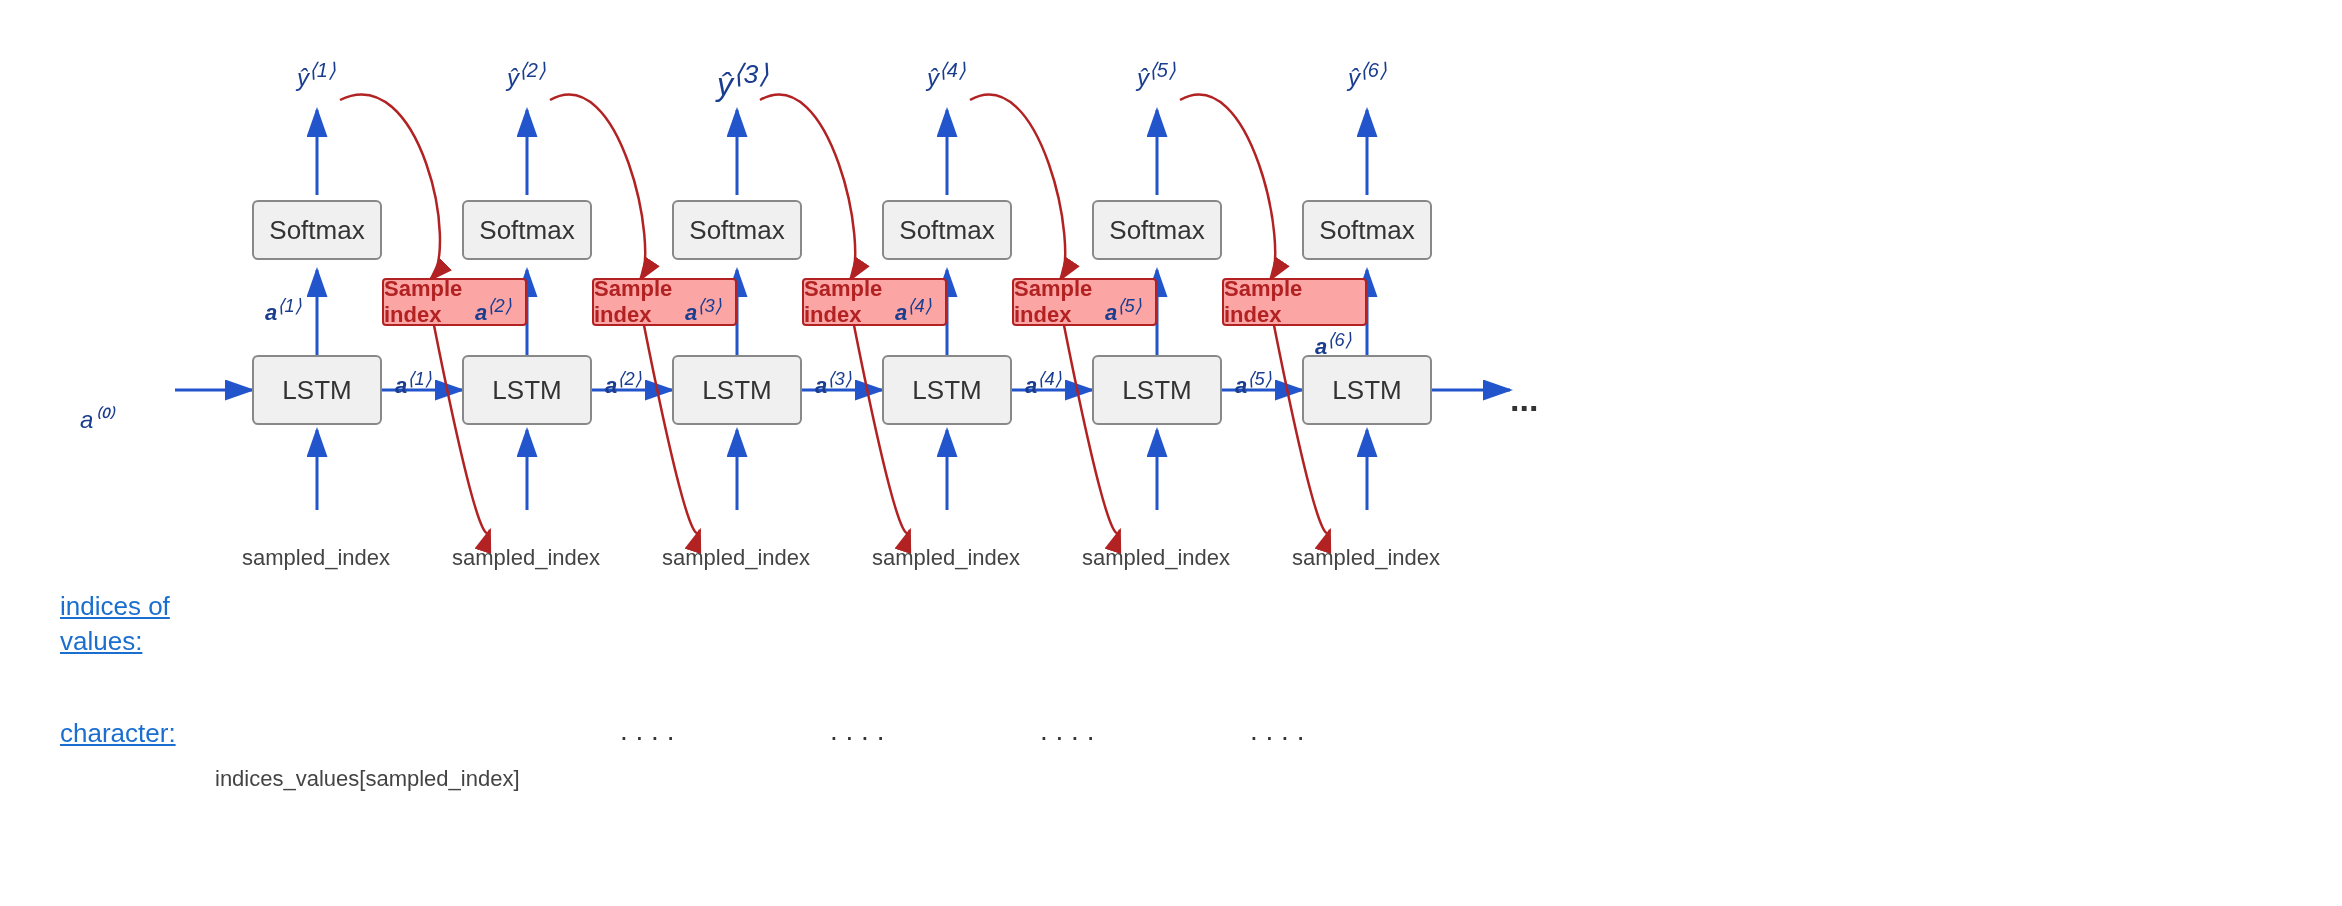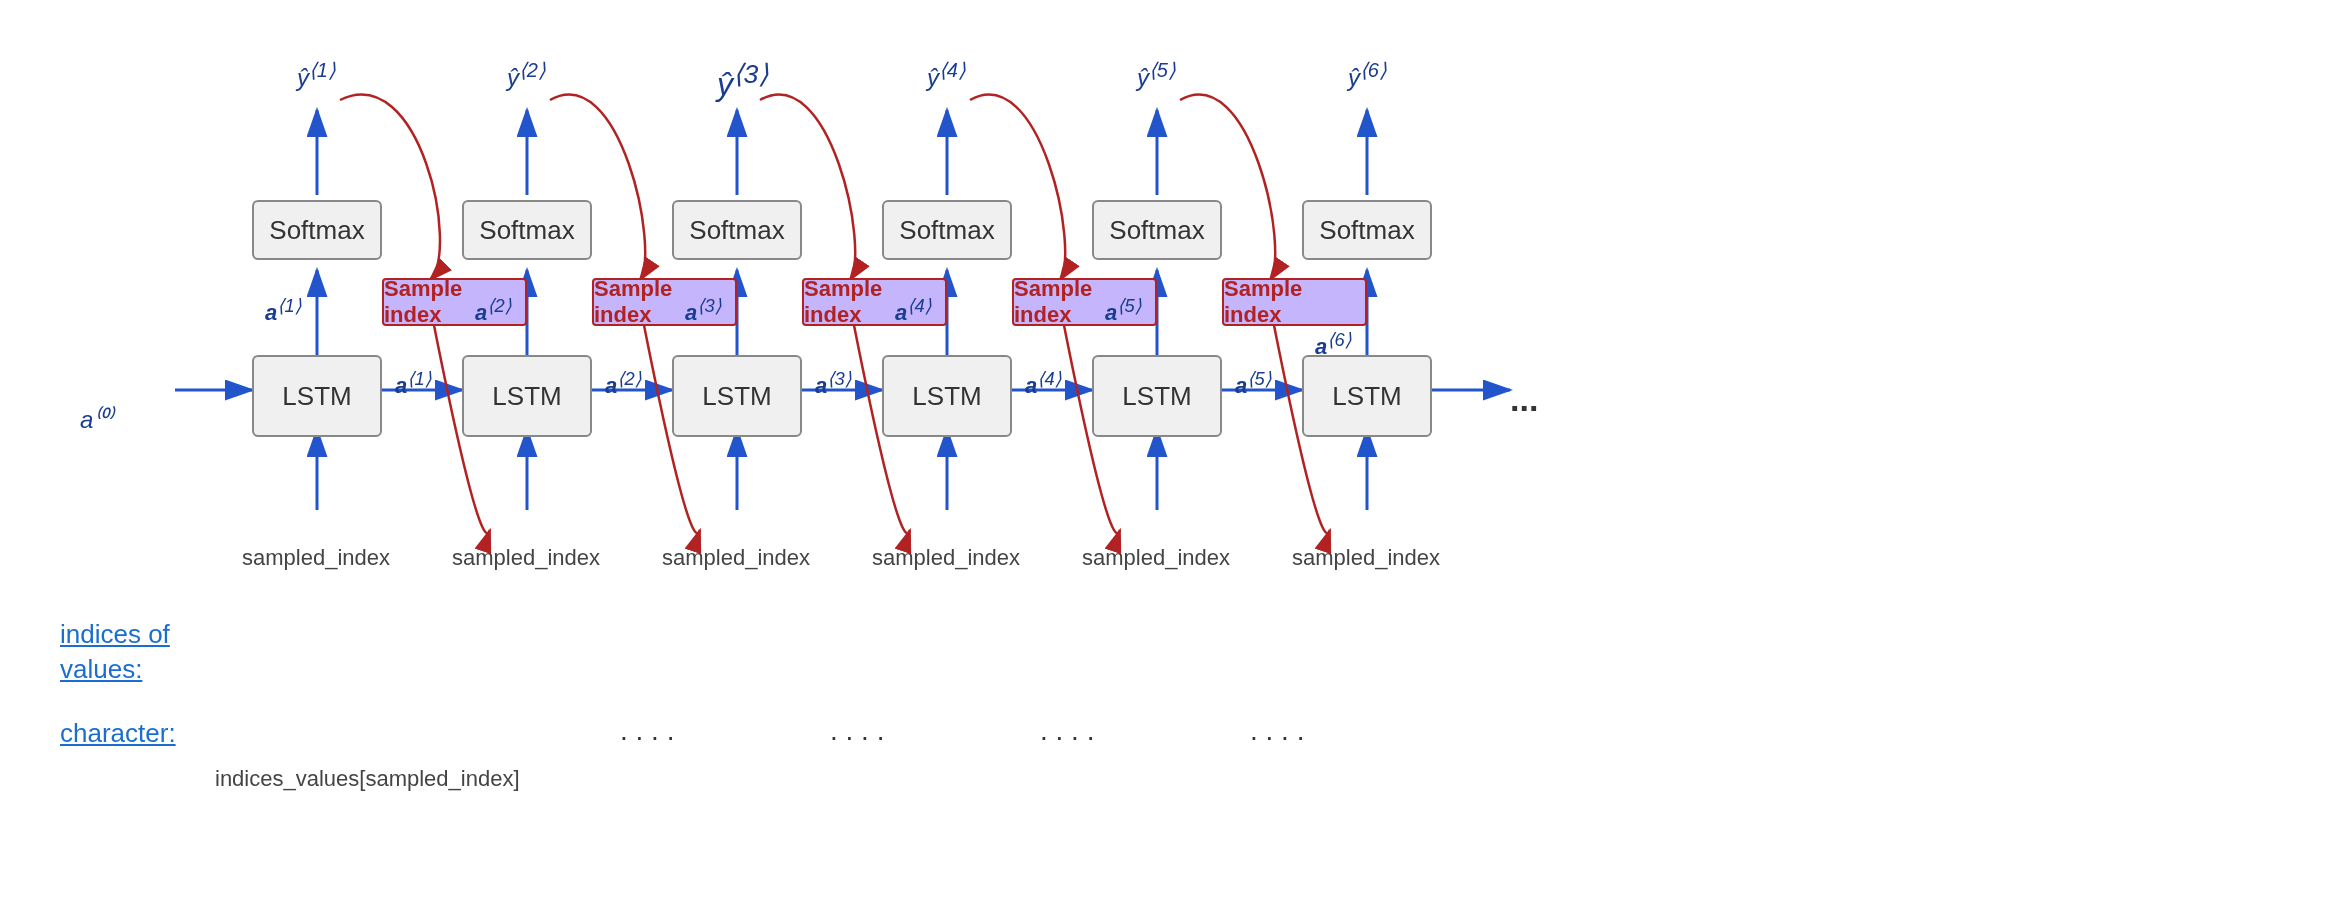--- a/index.html
+++ b/index.html
@@ -22,21 +22,21 @@
       border: 2.5px solid #888;
       border-radius: 6px;
       background: #f0f0f0;
       display: flex;
       align-items: center;
       justify-content: center;
       font-size: 26px;
       font-weight: 500;
       color: #333;
       width: 130px;
-      height: 82px;
+      height: 70px;
     }
     
     .softmax-box {
       position: absolute;
       border: 2.5px solid #888;
       border-radius: 6px;
       background: #f0f0f0;
       display: flex;
       align-items: center;
       justify-content: center;
@@ -44,21 +44,21 @@
       font-weight: 500;
       color: #333;
       width: 130px;
       height: 60px;
     }
     
     .sample-index-box {
       position: absolute;
       border: 2.5px solid #b22222;
       border-radius: 4px;
-      background: #c4b5fd;
+      background: #fca5a5;
       display: flex;
       align-items: center;
       justify-content: center;
       font-size: 22px;
       font-weight: 600;
       color: #b22222;
       width: 145px;
       height: 48px;
     }
     
@@ -257,21 +257,21 @@
   <div class="label" style="left:1137px; top:58px; font-size:24px;">ŷ<sup>⟨5⟩</sup></div>
   <div class="label" style="left:1325px; top:58px; font-size:24px;margin-left:23px;">ŷ<sup>⟨6⟩</sup></div>
 
   <div class="label-black" style="left:242px; top:545px; font-size:22px;">sampled_index</div>
   <div class="label-black" style="left:452px; top:545px; font-size:22px;">sampled_index</div>
   <div class="label-black" style="left:662px; top:545px; font-size:22px;">sampled_index</div>
   <div class="label-black" style="left:872px; top:545px; font-size:22px;">sampled_index</div>
   <div class="label-black" style="left:1082px; top:545px; font-size:22px;">sampled_index</div>
   <div class="label-black" style="left:1292px; top:545px; font-size:22px;">sampled_index</div>
 
-  <div class="label-blue-underline" style="left:60px; top:617px; font-size:26px; line-height:1.35;">indices of<br>values:</div>
+  <div class="label-blue-underline" style="left:60px; top:589px; font-size:26px; line-height:1.35;">indices of<br>values:</div>
 
   <div class="label-blue-underline" style="left:60px; top:718px; font-size:26px;">character:</div>
 
   <div class="label-black" style="left:215px; top:718px; font-size:22px;margin-top:48px;">indices_values[sampled_index]</div>
 
   <div class="dots-label" style="left:620px; top:715px;">. . . .</div>
   <div class="dots-label" style="left:830px; top:715px;">. . . .</div>
   <div class="dots-label" style="left:1040px; top:715px;">. . . .</div>
   <div class="dots-label" style="left:1250px; top:715px;">. . . .</div>
 

